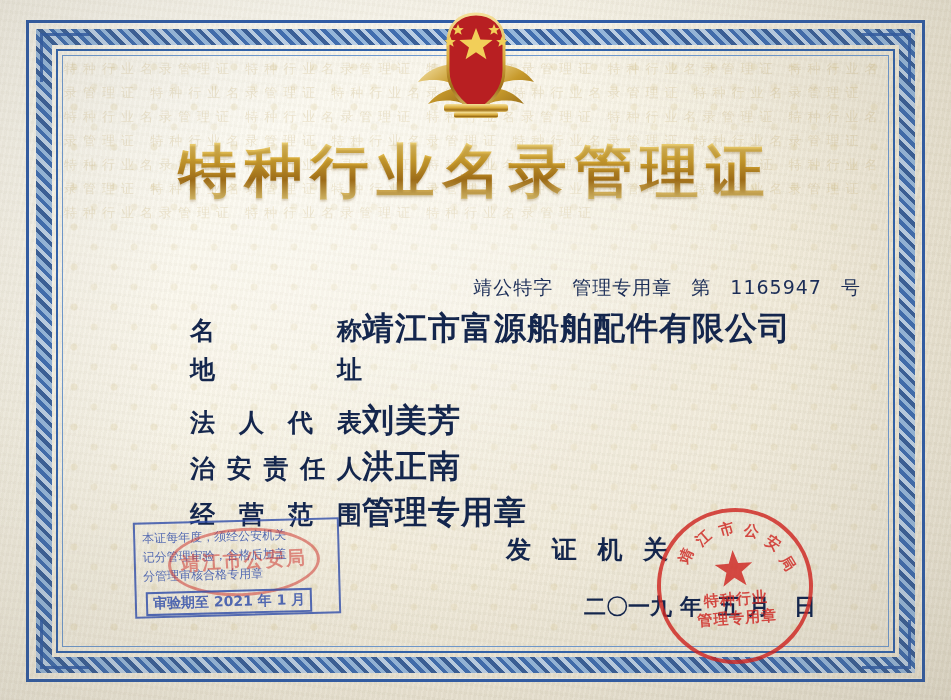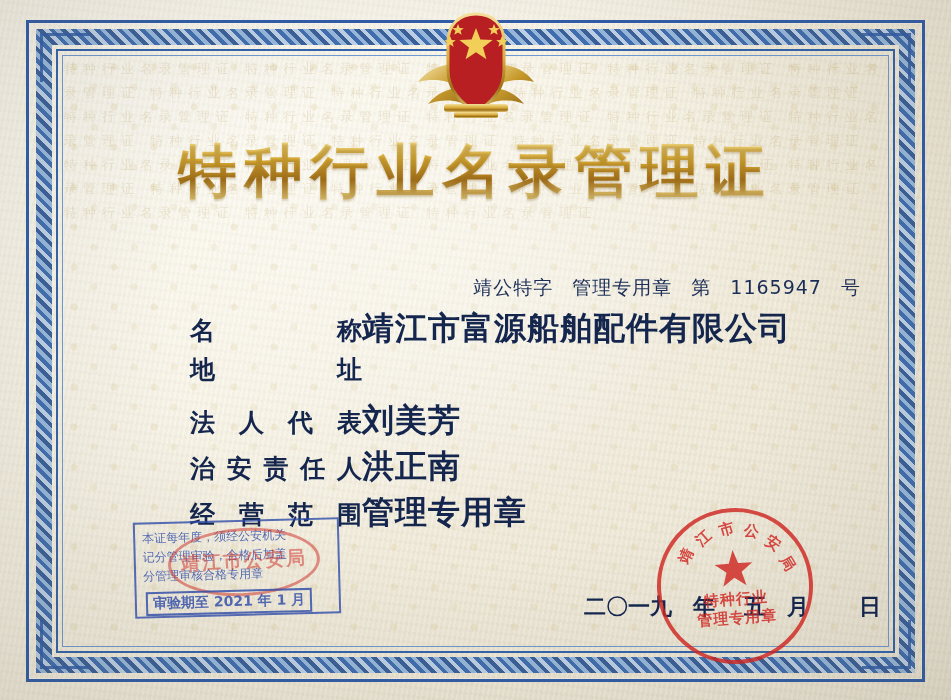--- a/index.html
+++ b/index.html
@@ -196,21 +196,21 @@
     position: absolute;
     top: 592px;
     left: 584px;
     font-size: 22px;
     color: #14264d;
     font-family: "DejaVu Serif", serif;
     font-weight: bold;
     z-index: 5;
     display: flex;
     align-items: baseline;
-    gap: 17px;
+    gap: 4px;
   }
   .date-line .unit { margin: 0 12px 0 4px; }
 
   
   .seal-round {
     position: absolute;
     left: 657px;
     top: 508px;
     width: 148px;
     height: 148px;
@@ -416,20 +416,21 @@
         <span>经</span>
         <span>营</span>
         <span>范</span>
         <span>围</span>
       </div>
       <div class="field-value">管理专用章</div>
     </div>
 
   </div>
 
+  <div class="issuer">发 证 机 关</div>
 
   <div class="date-line">
     <span>二〇一九</span>
     <span class="unit">年</span>
     <span>五</span>
     <span class="unit">月</span>
     <span></span>
     <span class="unit">日</span>
   </div>
 

